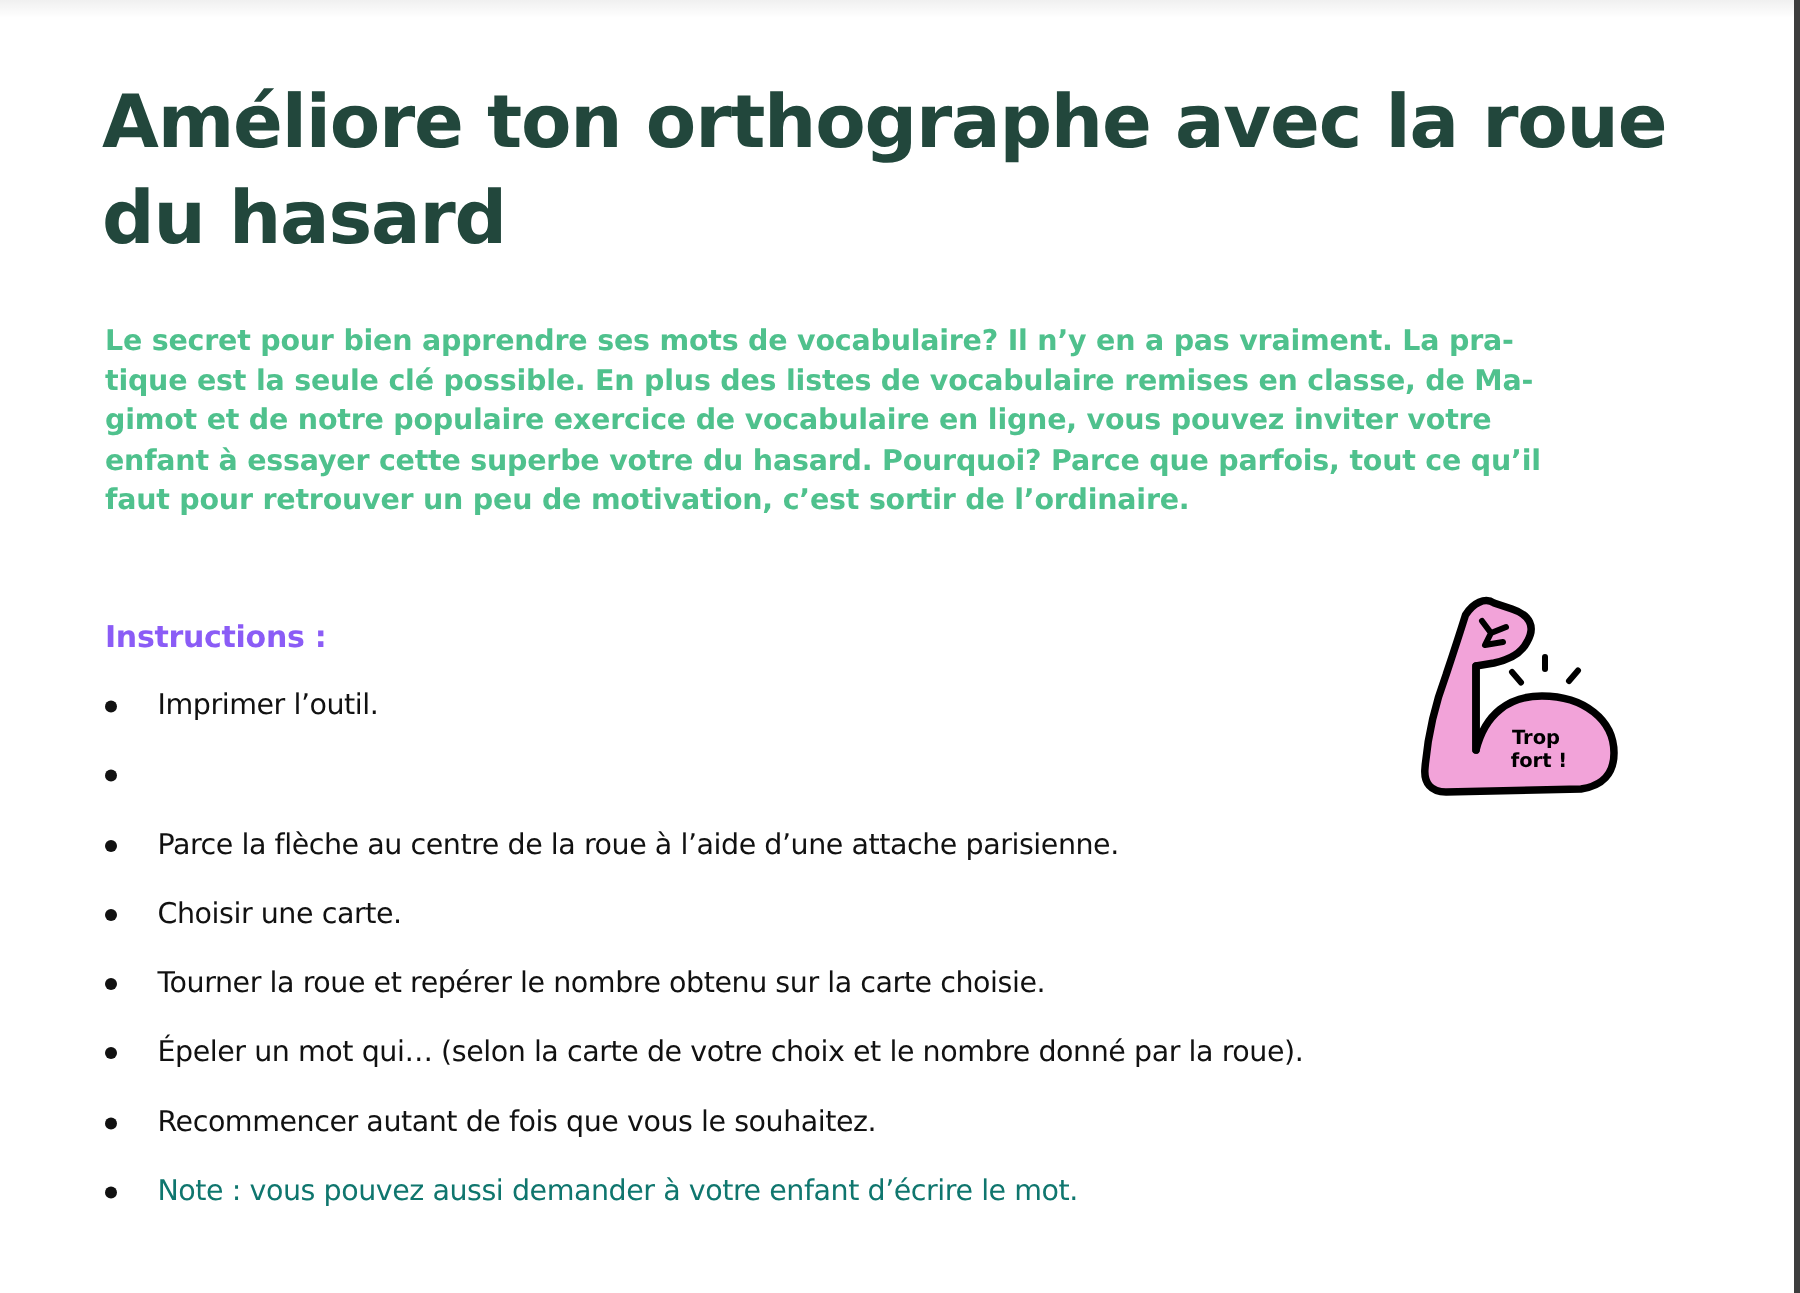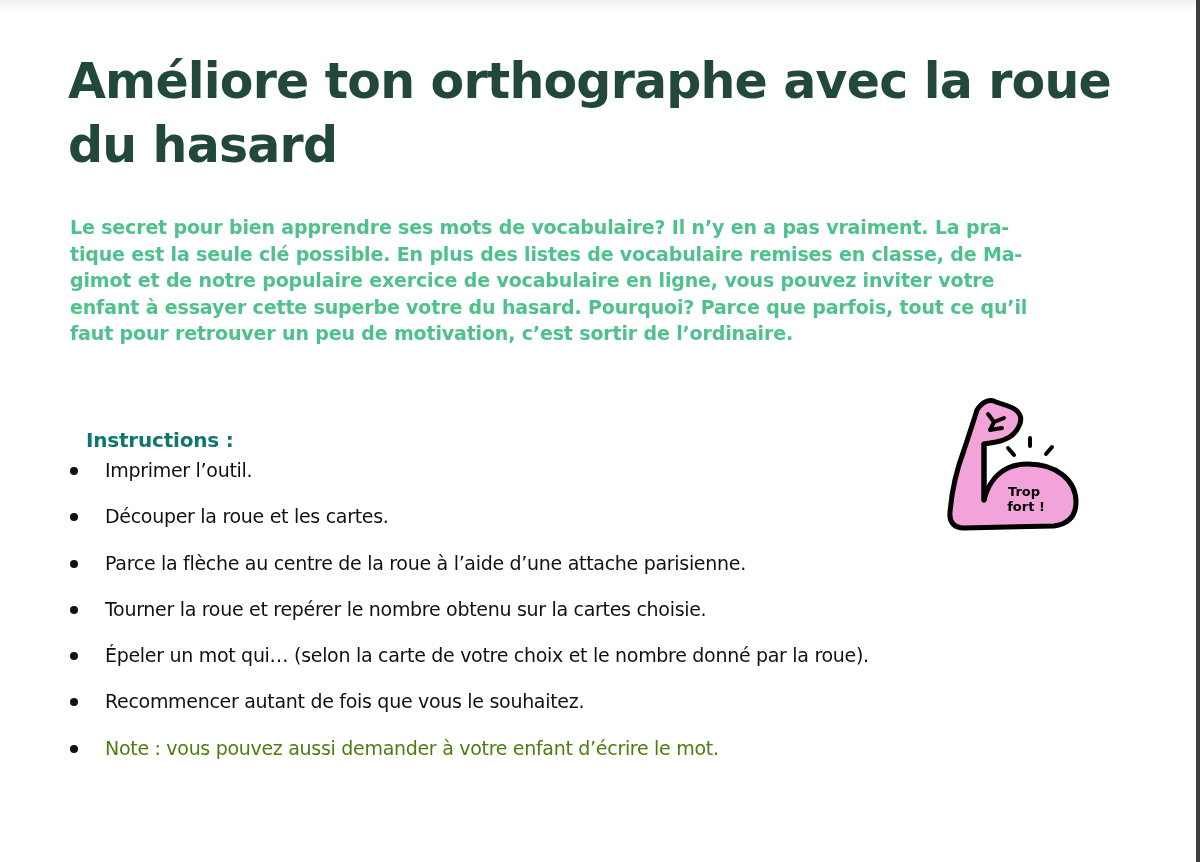--- a/index.html
+++ b/index.html
@@ -62,26 +62,26 @@
       color: #4fc18d;
     }
     .intro-line {
       display: block;
       white-space: nowrap;
     }
     .instructions-heading {
       position: absolute;
       left: 70px;
       top: 410px;
-      margin: 16px;
+      margin: 0;
       font-family: "DejaVu Sans", sans-serif;
       font-weight: bold;
       font-size: 20px;
       line-height: 28px;
-      color: #0f766e;
+      color: #8b5cf6;
       letter-spacing: -0.2px;
     }
     .instructions-list {
       position: absolute;
       left: 70px;
       top: 456px;
       margin: 0;
       padding: 0;
       list-style: none;
       width: 1000px;
@@ -100,21 +100,21 @@
     .instructions-list li .bullet {
       position: absolute;
       left: 0;
       top: 11px;
       width: 8px;
       height: 8px;
       border-radius: 50%;
       background: #111111;
     }
     .instructions-list li.note {
-      color: #4d7c0f;
+      color: #0f766e;
     }
     .muscle {
       position: absolute;
       left: 944px;
       top: 392px;
       width: 136px;
       height: 140px;
       text-align: right;
     }
   </style>
@@ -135,29 +135,32 @@
 
   <h2 class="instructions-heading">Instructions :</h2>
 
   <ul class="instructions-list">
     <li>
       <span class="bullet"></span>
       <span>Imprimer l’outil.</span>
     </li>
     <li>
       <span class="bullet"></span>
-      <span>Découper la roue et les cartes.</span>
     </li>
     <li>
       <span class="bullet"></span>
       <span>Parce la flèche au centre de la roue à l’aide d’une attache parisienne.</span>
     </li>
     <li>
       <span class="bullet"></span>
-      <span>Tourner la roue et repérer le nombre obtenu sur la cartes choisie.</span>
+      <span>Choisir une carte.</span>
+    </li>
+    <li>
+      <span class="bullet"></span>
+      <span>Tourner la roue et repérer le nombre obtenu sur la carte choisie.</span>
     </li>
     <li>
       <span class="bullet"></span>
       <span>Épeler un mot qui… (selon la carte de votre choix et le nombre donné par la roue).</span>
     </li>
     <li>
       <span class="bullet"></span>
       <span>Recommencer autant de fois que vous le souhaitez.</span>
     </li>
     <li class="note">

